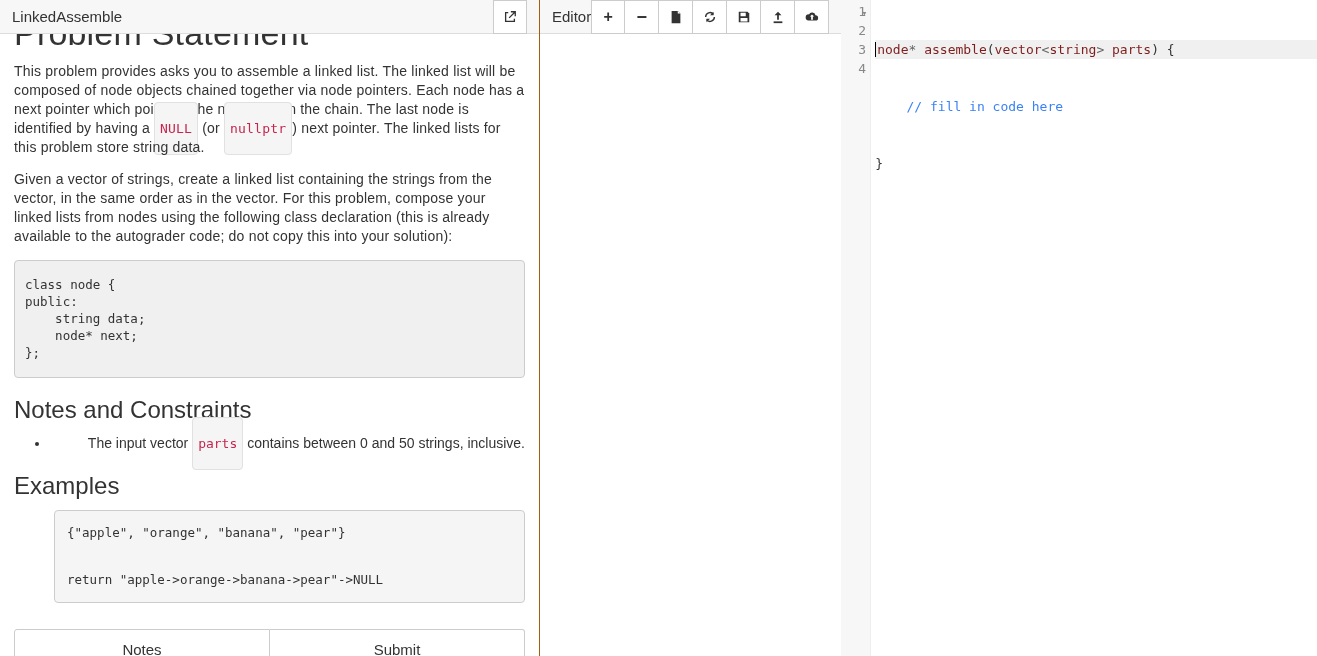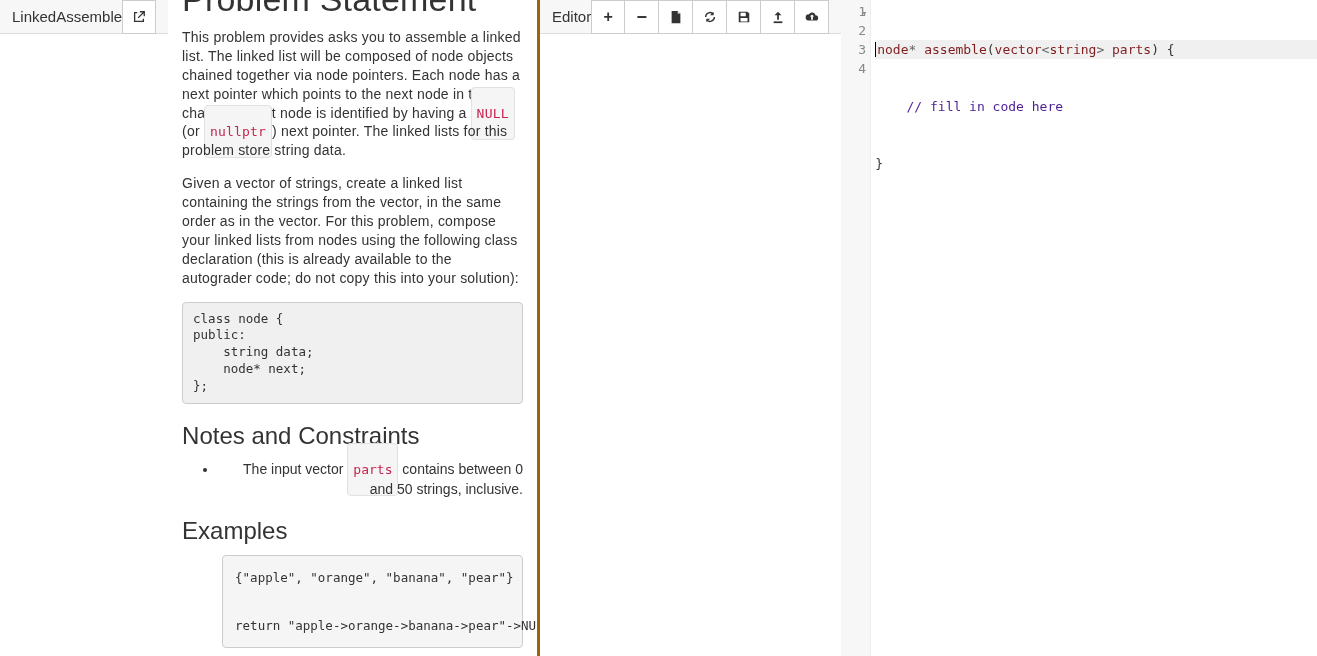--- a/index.html
+++ b/index.html
@@ -1,50 +1,50 @@
 <!DOCTYPE html>
 <html><head>
 <meta charset="utf-8">
 <style>
   * { box-sizing: border-box; margin: 0; padding: 0; }
   html, body { width: 1317px; height: 656px; font-family: "Helvetica Neue", Helvetica, Arial, sans-serif; font-size: 14px; color: #333; overflow: hidden; background:#fff; }
   .app { display: flex; width: 100%; height: 100%; }
-  .left-pane { width: 540px; height: 100%; border-right: 3px solid #a16207; display: flex; flex-direction: row; }
+  .left-pane { width: 540px; height: 100%; border-right: 1px solid #a16207; display: flex; flex-direction: column; }
   .right-pane { flex: 1; height: 100%; display: flex; flex-direction: row; }
   .pane-header { height: 34px; background: #f7f7f7; border-bottom: 1px solid #ddd; display: flex; align-items: center; padding: 0 12px; font-size: 15px; color:#333; justify-content: space-between; }
   .pane-header .title { }
   .pane-header .tools { display:flex; gap:0; }
   .icon-btn { width: 34px; height: 34px; display:flex; align-items:center; justify-content:center; border:1px solid #ccc; background:#fff; cursor:pointer; color:#333; font-size:13px; }
   .icon-btn + .icon-btn { border-left: none; }
   .icon-btn svg { width:14px; height:14px; }
   .left-body { flex:1; overflow:auto; padding: 0 14px 14px 14px; position:relative; }
   .problem-h1 { font-size: 34px; font-weight: 400; color:#333; margin-top: -18px; margin-bottom: 12px; letter-spacing: 0.2px; line-height: 1; overflow:hidden; white-space:nowrap; }
   .problem-text p { font-size: 14px; line-height: 1.35; color:#333; margin-bottom: 14px; letter-spacing: 0.2px; }
   code.inline { font-family: Menlo, Consolas, monospace; background:#f5f5f5; border:1px solid #e1e1e1; border-radius:4px; padding:18px 5px; font-size:13px; color:#c7254e; }
-  pre.codeblock { font-family: Menlo, Consolas, monospace; background:#f0f0f0; border:1px solid #ccc; border-radius:4px; padding:8px 10px; font-size:12.5px; line-height:1.35; color:#333; margin-bottom:14px; white-space:pre; }
+  pre.codeblock { font-family: Menlo, Consolas, monospace; background:#f0f0f0; border:1px solid #ccc; border-radius:4px; padding:16px 10px; font-size:12.5px; line-height:1.35; color:#333; margin-bottom:14px; white-space:pre; }
   h2.section-h { font-size: 24px; font-weight:400; margin: 18px 0 10px 0; color:#333; }
   ul.notes { padding-left: 36px; margin-bottom: 14px; }
   ul.notes li { font-size:14px; line-height:1.4; color:#333;text-align:right; }
   pre.example { font-family: Menlo, Consolas, monospace; background:#f5f5f5; border:1px solid #ccc; border-radius:4px; padding:10px 12px; font-size:12.5px; line-height:1.9; color:#333; margin: 6px 0 18px 40px; white-space:pre; }
   .btn-row { display:flex; gap:0; margin-top: 26px; }
   .big-btn { flex:1; height:40px; border:1px solid #ccc; background:#fff; font-size:15px; cursor:pointer; display:flex; align-items:center; justify-content:center; border-radius:3px; }
   .big-btn + .big-btn { border-left:none; border-top-left-radius:0; border-bottom-left-radius:0; }
   .big-btn:first-child { border-top-right-radius:0; border-bottom-right-radius:0; }
   
   .editor-body { flex:1; background:#fff; display:flex; font-family: Menlo, Consolas, monospace; font-size:13px; }
   .gutter { width:30px; background:#f7f7f7; border-right:1px solid #eee; text-align:right; color:#888; padding: 2px 4px 0 0; line-height:19px; user-select:none; }
   .gutter .gline { height:19px; position:relative; }
   .gutter .fold { position:absolute; right:-1px; top:2px; font-size:9px; color:#888; }
   .code-area { flex:1; padding:2px 0 0 4px; line-height:19px; white-space:pre; }
   .code-line { height:19px; }
   .code-line.hl { background:#f0f0f0; }
   .ident { color:#7f1d1d; }
   .op { color:#666; }
   .punct { color:#333; }
-  .comment { color:#4c1d95; }
+  .comment { color:#3b82f6; }
   .toolstrip { display:flex; }
   .cursor { display:inline-block; width:1px; height:15px; background:#000; vertical-align:middle; margin-right:1px; position:relative; top:-1px; }
 </style>
 </head>
 <body>
 
 <div class="app">
 
   <div class="left-pane">
     <div class="pane-header">

